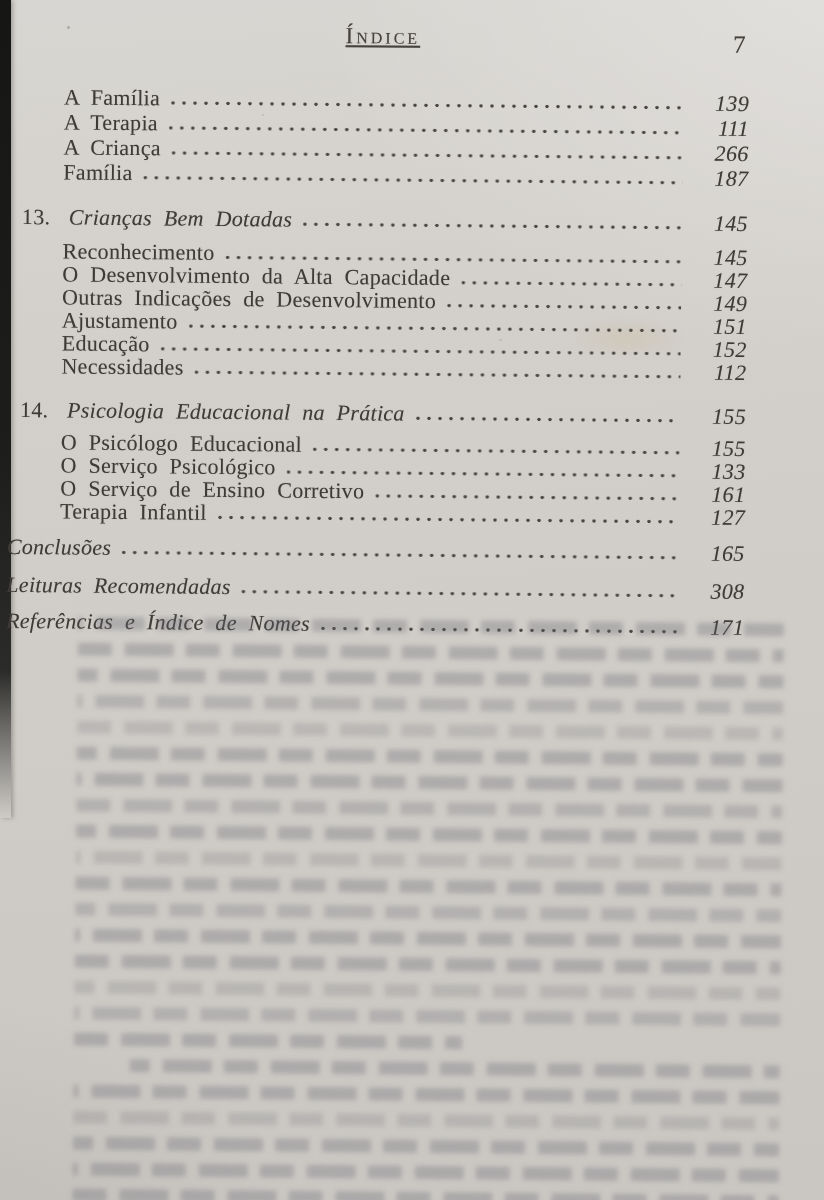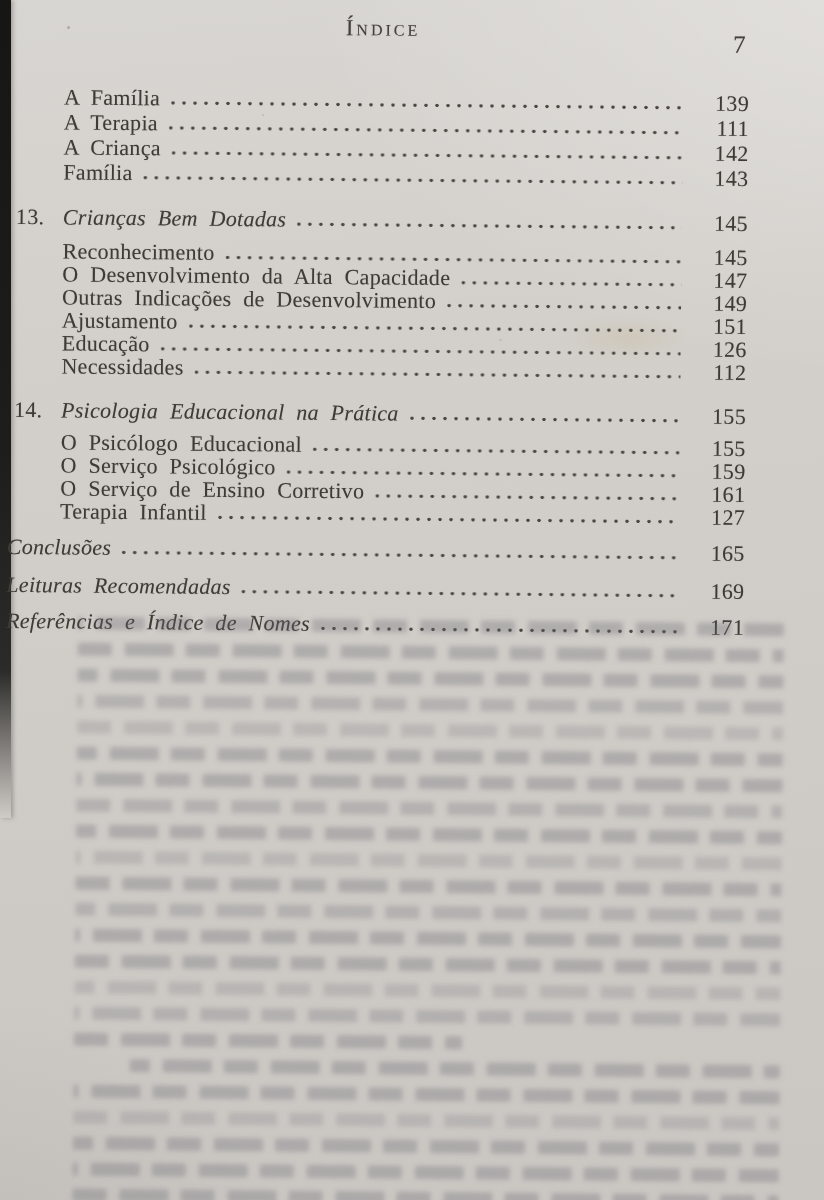--- a/index.html
+++ b/index.html
@@ -29,51 +29,52 @@
   .speck.s2{left:262px;top:114px;width:2px;height:2px;opacity:.35;}
   .speck.s3{left:499px;top:339px;width:3px;height:2px;opacity:.3;}
 
   .page-content{
     position:absolute;left:0;top:0;width:824px;height:1200px;
     transform:rotate(0.55deg);
     transform-origin:20px 0;
     color:#3e3b37;
   }
   .running-head{
-    position:absolute;left:346px;top:12px;
+    position:absolute;left:346px;top:20px;
     font-size:23px;font-variant:small-caps;letter-spacing:3px;color:#45423e;
     text-shadow:0 0 1px rgba(62,59,55,0.35);
+    text-decoration:underline;
   }
   .folio{
     position:absolute;left:712px;top:24px;width:34px;text-align:right;
     font-size:25px;color:#45423e;text-shadow:0 0 1px rgba(62,59,55,0.35);
   }
   .toc{
     position:absolute;left:12px;top:84px;width:738px;
     font-size:22px;letter-spacing:0.3px;word-spacing:6px;
     text-shadow:0 0 1px rgba(62,59,55,0.30);
   }
   .row{display:flex;align-items:baseline;line-height:25px;}
   .row.tight{line-height:23px;}
   .row.sub{padding-left:53px;}
   .row.gap20{margin-top:20px;}
   .row.gap13{margin-top:13px;}
   .row.gap12{margin-top:12px;}
   .row.gap11{margin-top:11px;}
   .row.gap10{margin-top:10px;}
   .row.gap8{margin-top:8px;}
-  .chnum{flex:none;width:47px;margin-left:6px;}
+  .chnum{flex:none;width:47px;margin-left:12px;}
   .label{flex:none;white-space:nowrap;}
   .italic{font-style:italic;}
   .leader{
     flex:1;height:5px;margin:0 18px 0 11px;align-self:baseline;
     background-image:radial-gradient(circle at 2px 2.4px,#4a4641 1.4px,rgba(74,70,65,0) 2px);
     background-size:11px 5px;background-repeat:repeat-x;background-position:left bottom;
   }
-  .pagenum{flex:none;width:48px;text-align:right;}
+  .pagenum{flex:none;width:48px;text-align:right;font-style:italic;}
 
   
   .ghost{
     position:absolute;left:84px;top:616px;width:706px;
     filter:blur(2.4px);
   }
   .ghost-line{
     height:13px;margin-bottom:13px;
     background-image:repeating-linear-gradient(90deg,
       rgba(104,104,112,0.32) 0px, rgba(104,104,112,0.32) 34px,
@@ -111,26 +112,26 @@
         <span class="pagenum">139</span>
       </div>
       <div class="row sub">
         <span class="label">A Terapia</span>
         <span class="leader"></span>
         <span class="pagenum">111</span>
       </div>
       <div class="row sub">
         <span class="label">A Criança</span>
         <span class="leader"></span>
-        <span class="pagenum">142</span>
+        <span class="pagenum">266</span>
       </div>
       <div class="row sub">
         <span class="label">Família</span>
         <span class="leader"></span>
-        <span class="pagenum">143</span>
+        <span class="pagenum">187</span>
       </div>
 
       <div class="row gap20">
         <span class="chnum">13.</span>
         <span class="label italic">Crianças Bem Dotadas</span>
         <span class="leader"></span>
         <span class="pagenum">145</span>
       </div>
       <div class="row sub tight gap10">
         <span class="label">Reconhecimento</span>
@@ -148,21 +149,21 @@
         <span class="pagenum">149</span>
       </div>
       <div class="row sub tight">
         <span class="label">Ajustamento</span>
         <span class="leader"></span>
         <span class="pagenum">151</span>
       </div>
       <div class="row sub tight">
         <span class="label">Educação</span>
         <span class="leader"></span>
-        <span class="pagenum">126</span>
+        <span class="pagenum">152</span>
       </div>
       <div class="row sub tight">
         <span class="label">Necessidades</span>
         <span class="leader"></span>
         <span class="pagenum">112</span>
       </div>
 
       <div class="row gap20">
         <span class="chnum">14.</span>
         <span class="label italic">Psicologia Educacional na Prática</span>
@@ -170,42 +171,42 @@
         <span class="pagenum">155</span>
       </div>
       <div class="row sub tight gap8">
         <span class="label">O Psicólogo Educacional</span>
         <span class="leader"></span>
         <span class="pagenum">155</span>
       </div>
       <div class="row sub tight">
         <span class="label">O Serviço Psicológico</span>
         <span class="leader"></span>
-        <span class="pagenum">159</span>
+        <span class="pagenum">133</span>
       </div>
       <div class="row sub tight">
         <span class="label">O Serviço de Ensino Corretivo</span>
         <span class="leader"></span>
         <span class="pagenum">161</span>
       </div>
       <div class="row sub tight">
         <span class="label">Terapia Infantil</span>
         <span class="leader"></span>
         <span class="pagenum">127</span>
       </div>
 
       <div class="row gap12">
         <span class="label italic">Conclusões</span>
         <span class="leader"></span>
         <span class="pagenum">165</span>
       </div>
       <div class="row gap13">
         <span class="label italic">Leituras Recomendadas</span>
         <span class="leader"></span>
-        <span class="pagenum">169</span>
+        <span class="pagenum">308</span>
       </div>
       <div class="row gap11">
         <span class="label italic">Referências e Índice de Nomes</span>
         <span class="leader"></span>
         <span class="pagenum">171</span>
       </div>
 
     </div>
 
     <div class="ghost">

